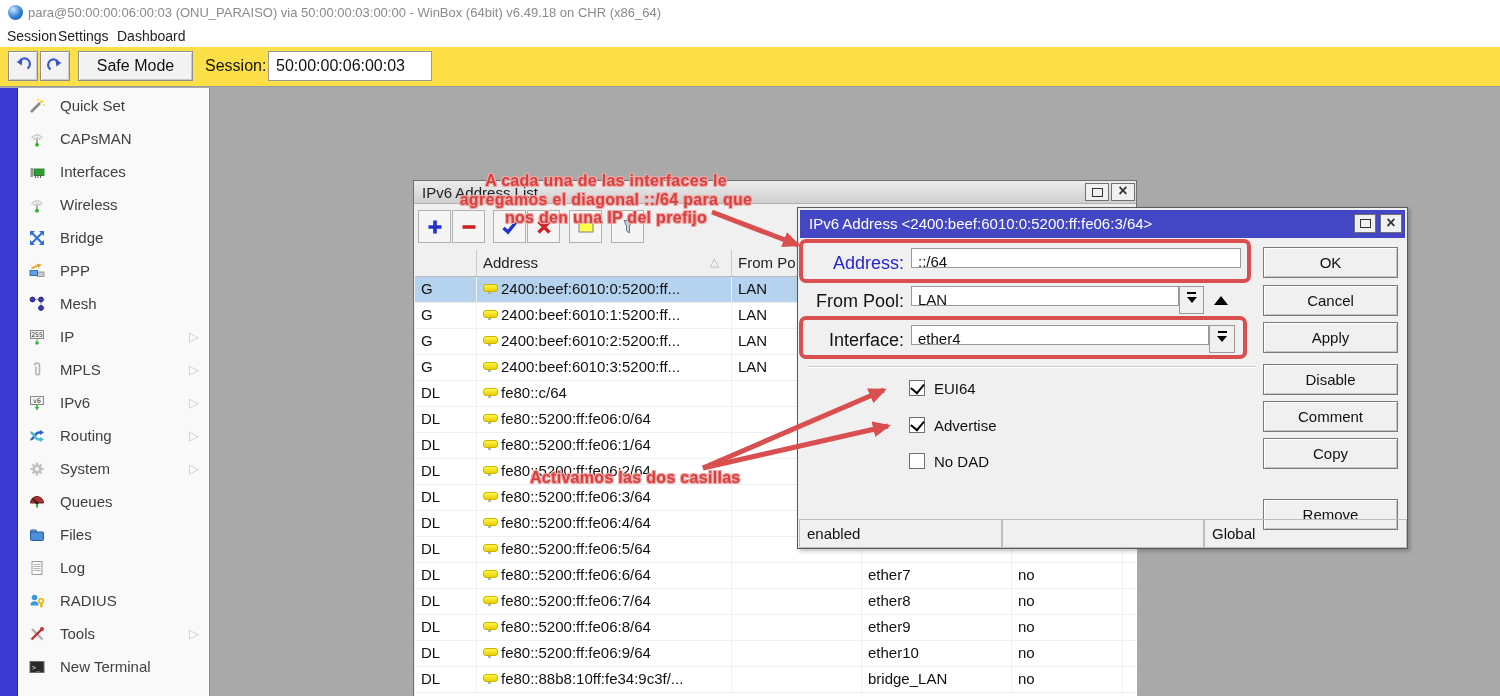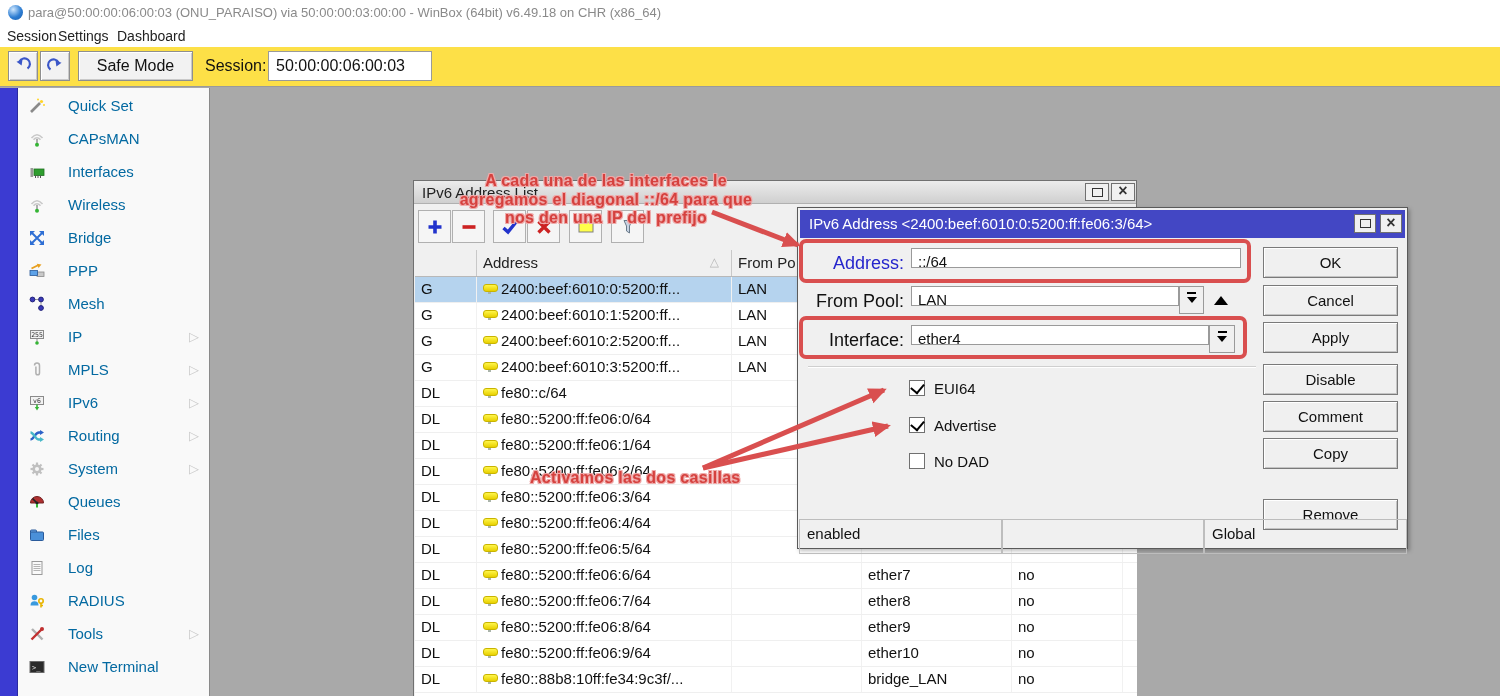--- a/index.html
+++ b/index.html
@@ -18,21 +18,21 @@
             box-shadow:inset 1px 1px 0 #fff, inset -1px -1px 0 #c9c9c9; display:flex; align-items:center; justify-content:center; }
   .tb-label { position:absolute; top:10px; font-size:16px; }
   .session-box { position:absolute; left:268px; top:4px; width:164px; height:30px; background:#fff; border:1px solid #9a9a9a;
                  font-size:16px; display:flex; align-items:center; padding-left:7px; }
 
   
   .sidebar { position:absolute; left:0; top:88px; width:210px; height:608px; background:#f9f9f9; border-right:1px solid #8a8a8a; overflow:hidden; }
   .side-strip { position:absolute; left:0; top:0; width:18px; height:608px; background:#3b3bd2; border-right:1px solid #2a2aa0; }
   .side-item { position:absolute; left:18px; width:191px; height:33px; display:flex; align-items:center; cursor:default; }
   .side-item .s-icon { width:18px; height:18px; margin-left:10px; flex:none; }
-  .side-item .s-label { margin-left:22px; font-size:15px; color:#0369a1; white-space:nowrap; }
+  .side-item .s-label { margin-left:14px; font-size:15px; color:#404040; white-space:nowrap; }
   .side-item .s-arrow { position:absolute; right:10px; color:#c9c9c9; font-size:13px; }
 
   
   .winbtn { position:absolute; width:24px; height:18px; background:#f0f0f0; border:1px solid #707070;
             display:flex; align-items:center; justify-content:center; }
   .max-glyph { width:11px; height:9px; border:1.5px solid #333; }
   .close-glyph { font-size:16px; font-weight:bold; color:#333; line-height:1; margin-top:-2px; }
 
   
   .list-win { position:absolute; left:413px; top:180px; width:724px; height:520px; background:#f0f0f0;
@@ -75,21 +75,21 @@
   .up-btn { position:absolute; width:26px; height:22px; display:flex; align-items:center; justify-content:center; }
   .up-tri { width:0; height:0; border:7px solid transparent; border-bottom:9px solid #000; margin-top:-7px; }
   .sep { position:absolute; left:10px; width:448px; border-top:1px solid #cfcfcf; border-bottom:1px solid #fff; }
   .cb { position:absolute; width:16px; height:16px; background:#fff; border:1px solid #707070; }
   .cb::after { content:""; position:absolute; left:3px; top:0px; width:7px; height:10px; border:solid #000;
                border-width:0 2.5px 2.5px 0; transform:rotate(40deg); display:none; }
   .cb[data-checked="true"]::after { display:block; }
   .cb-label { position:absolute; font-size:15px; }
   .dlg-btn { position:absolute; left:465px; width:135px; height:31px; background:#f0f0f0; border:1px solid #7a7a7a;
              box-shadow:inset 1px 1px 0 #fff, inset -1px -1px 0 #c4c4c4; font-size:15px; text-align:center; padding-top:6px; }
-  .status-cell { position:absolute; top:311px; height:35px; border:1px solid #bdbdbd; font-size:15px; padding:5px 0 0 7px; }
+  .status-cell { position:absolute; top:311px; height:29px; border:1px solid #bdbdbd; font-size:15px; padding:5px 0 0 7px; }
   .anno-text { position:absolute; font-weight:bold; font-size:16px; letter-spacing:.3px; color:#d5413e; z-index:30;
                text-shadow:1px 1px 0 #efa9a9, -1px -1px 0 #efa9a9, 1px -1px 0 #efa9a9, -1px 1px 0 #efa9a9; white-space:nowrap; }
   .anno-rect { position:absolute; border:4px solid #d94f4f; border-radius:7px; z-index:30; }
   .anno-svg { position:absolute; left:0; top:0; z-index:30; pointer-events:none; }
 </style>
 </head>
 <body>
 
 <div class="screen">
 

